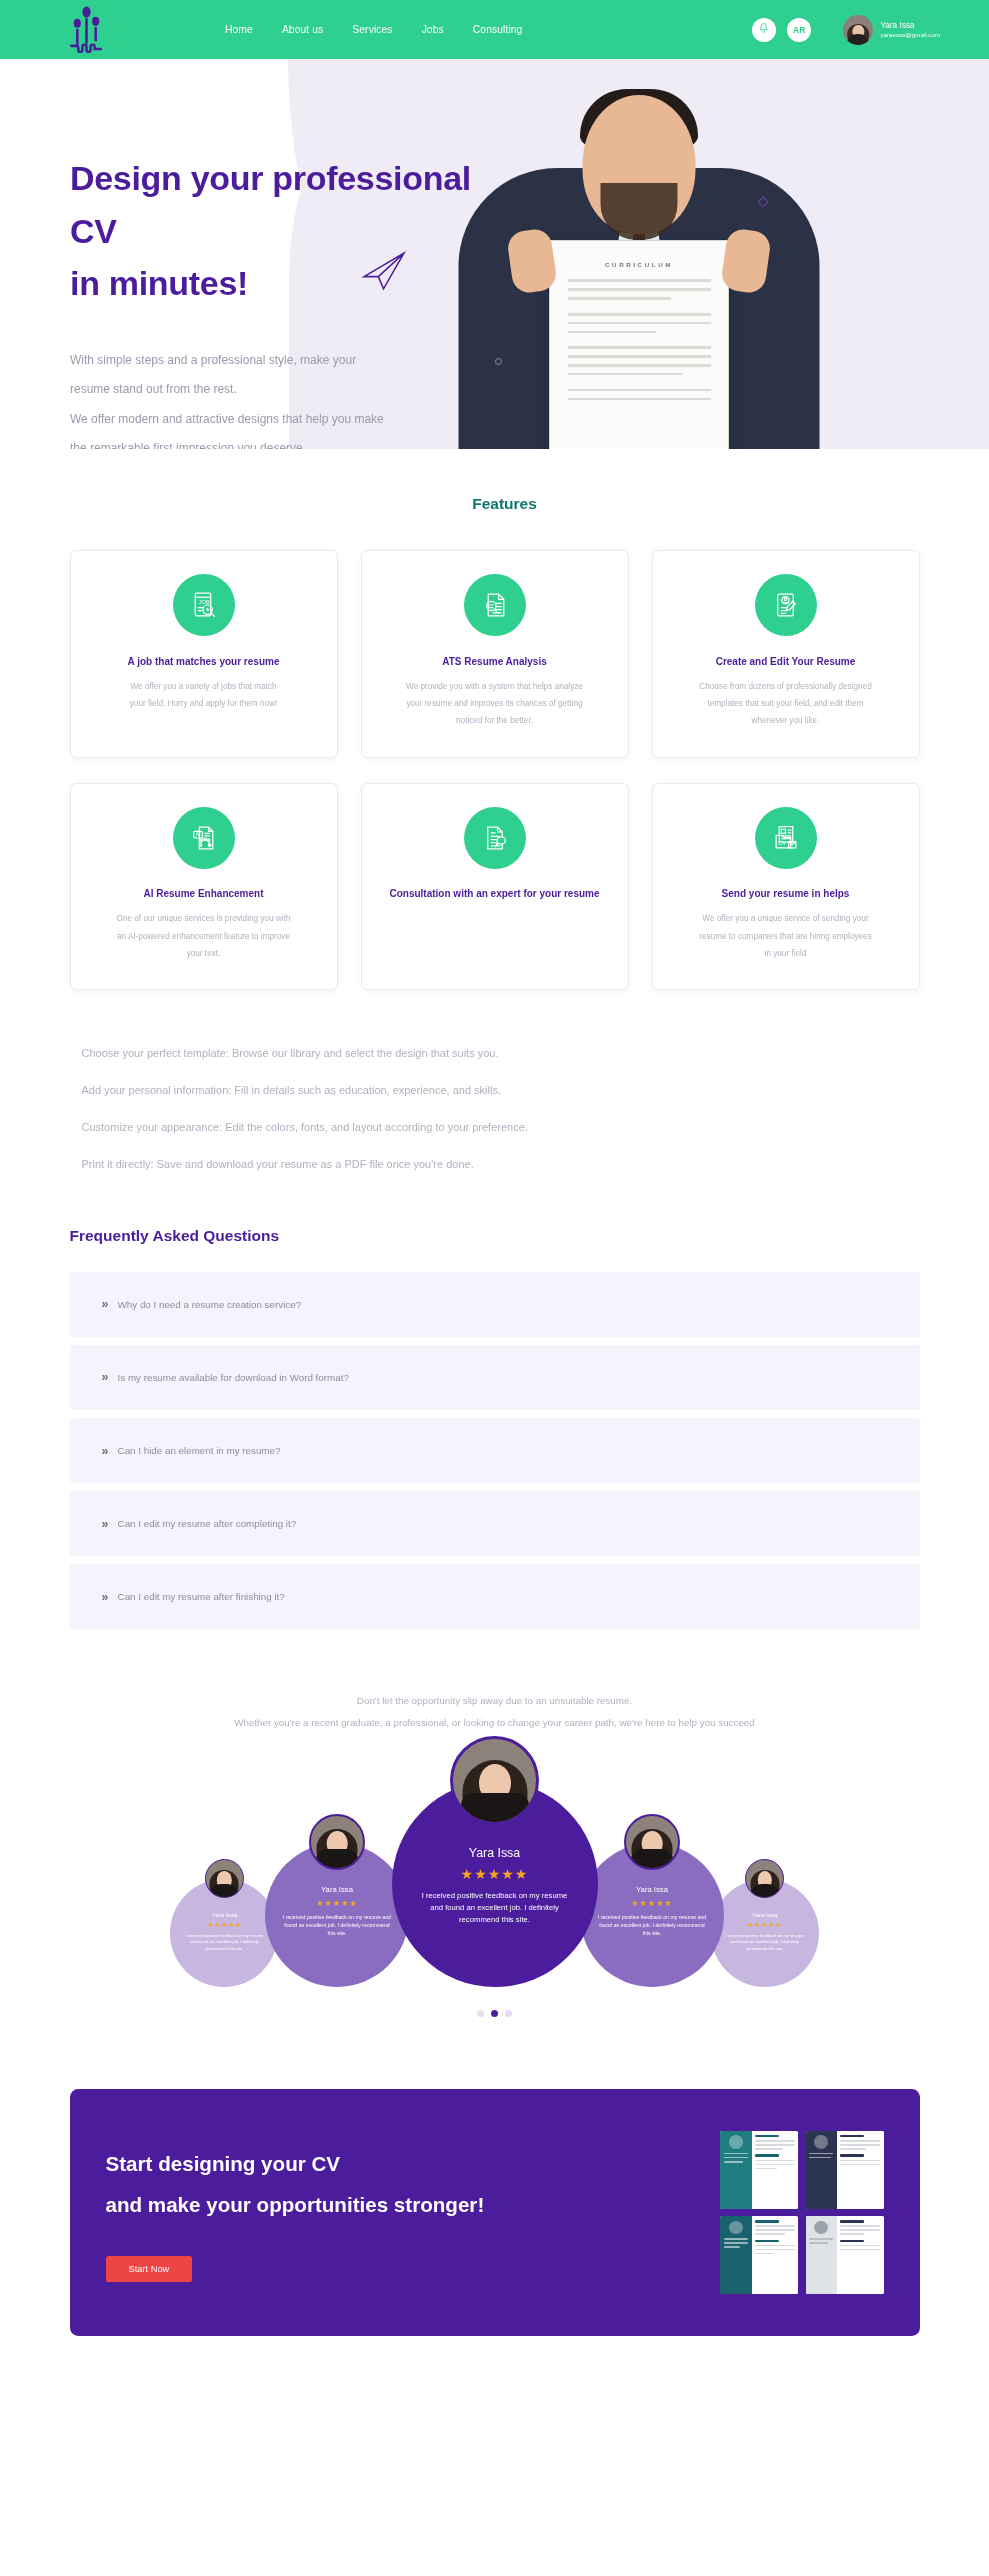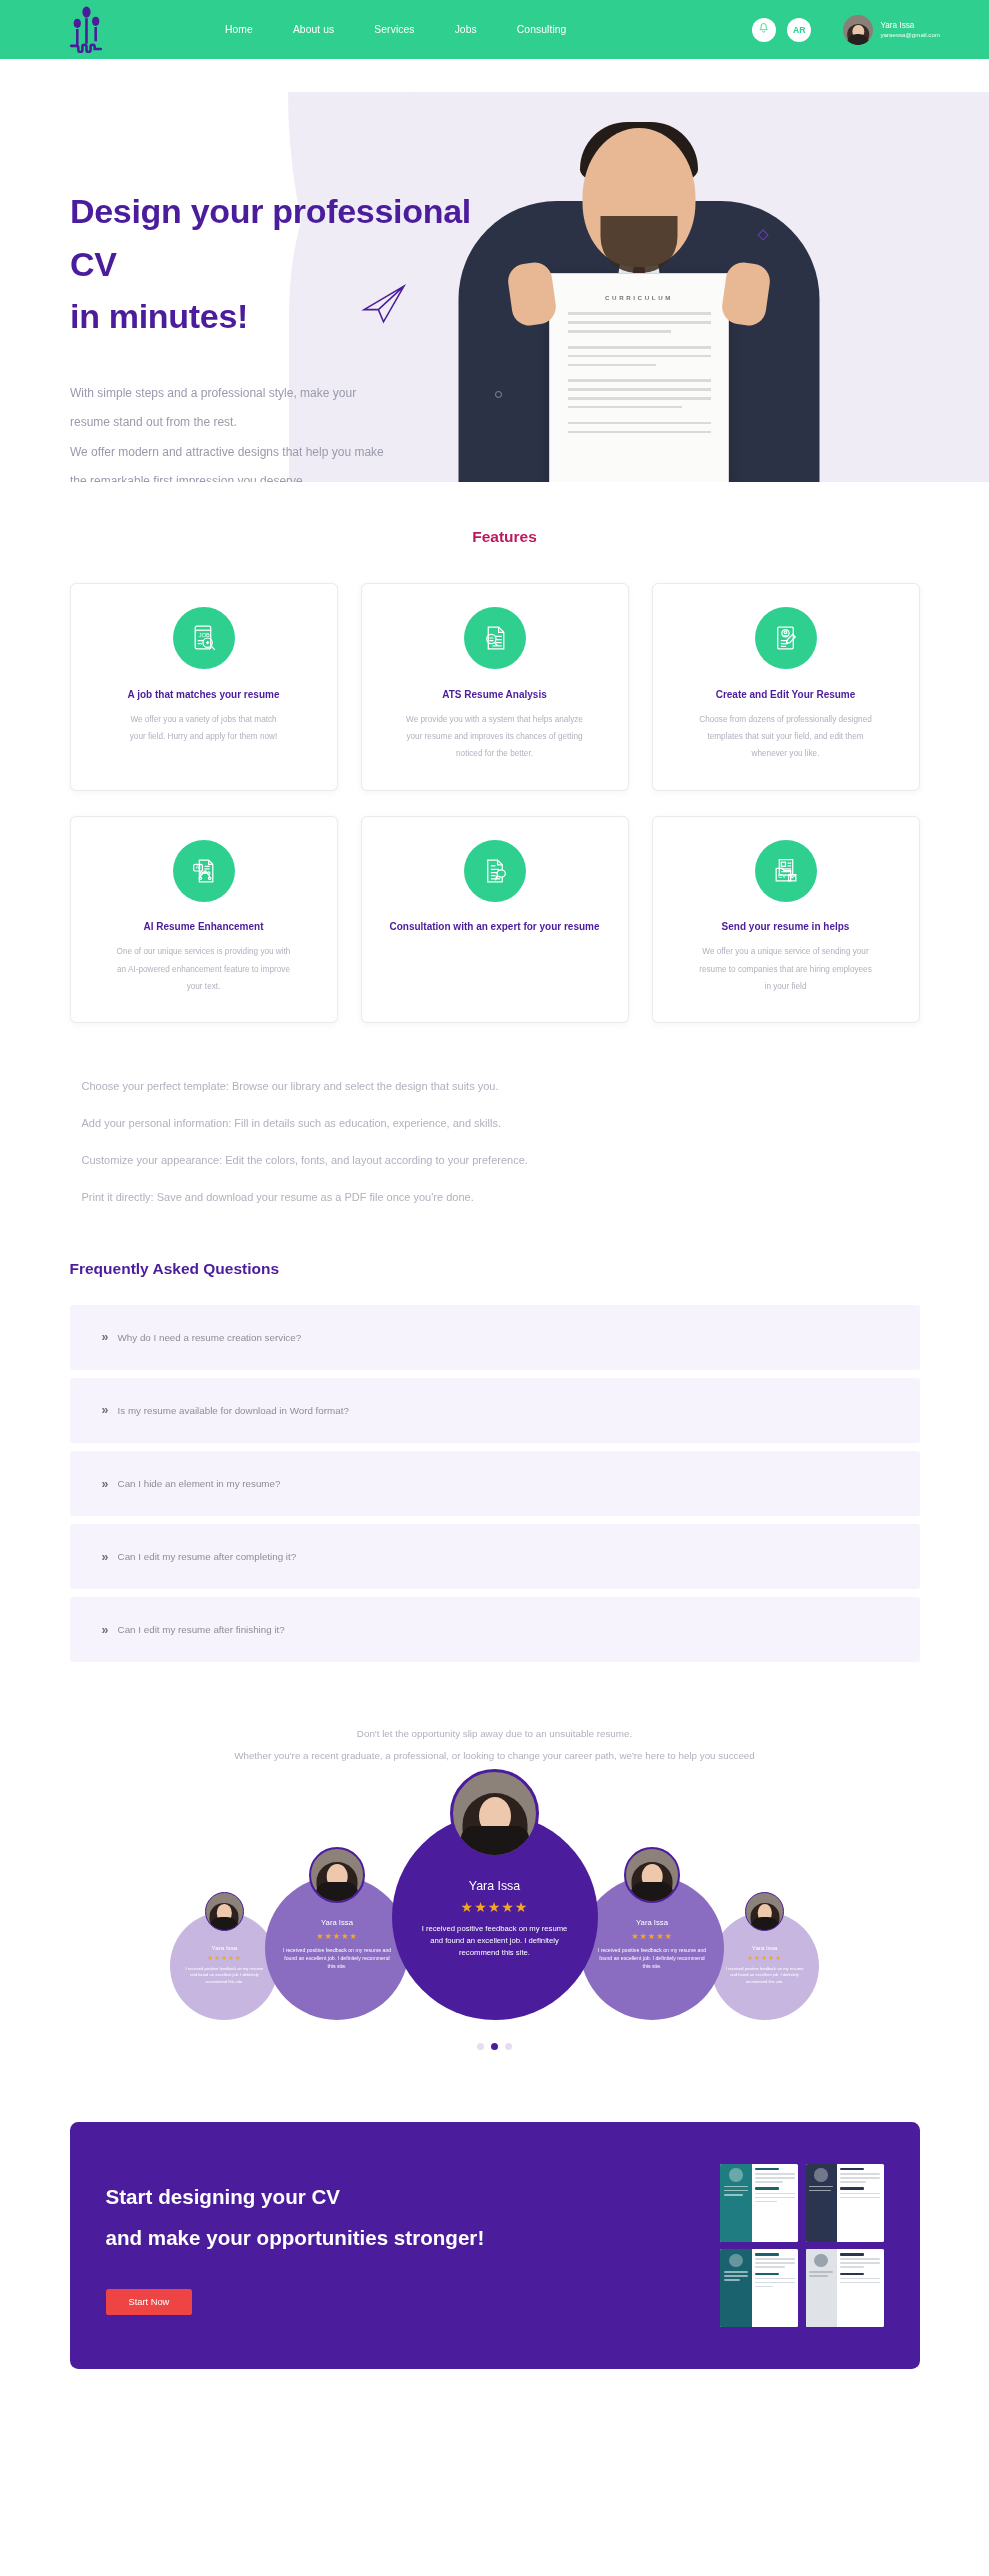--- a/index.html
+++ b/index.html
@@ -14,21 +14,21 @@
   }
   .page { width:989px; position:relative; }
 
   
   .header {
     height:59px; background:#2fcf8f;
     display:flex; align-items:center; padding:0 49px 0 67px;
     position:relative; z-index:50;
   }
   .logo-mark { width:40px; height:47px; flex:0 0 40px; position:relative; }
-  .nav { display:flex; align-items:center; gap:40px; margin-left:118px; }
+  .nav { display:flex; align-items:center; gap:29px; margin-left:118px; }
   .nav a {
     color:#ffffff; text-decoration:none; font-size:10.3px; font-weight:400;
     letter-spacing:0.1px; white-space:nowrap;
   }
   .header-right { margin-left:auto; display:flex; align-items:center; gap:11.3px; }
   .circ-btn {
     width:24px; height:24px; border-radius:50%; background:#ffffff;
     display:flex; align-items:center; justify-content:center;
     color:#2fcf8f; font-size:8.8px; font-weight:700; cursor:pointer;
   }
@@ -47,21 +47,21 @@
   }
   .avatar-hdr .body {
     position:absolute; left:50%; bottom:0; transform:translateX(-50%);
     width:23px; height:10.3px; border-radius:10.3px 10.3px 0 0; background:#24201e; z-index:3;
   }
   .user-meta { line-height:1.35; }
   .user-name { color:#ffffff; font-size:8.2px; font-weight:400; }
   .user-mail { color:#ffffff; font-size:6.2px; opacity:.95; }
 
   
-  .hero { position:relative; height:390px; background:#ffffff; overflow:hidden;margin-top:33px; }
+  .hero { position:relative; height:390px; background:#ffffff; overflow:hidden; }
   .hero-blob {
     position:absolute; right:0; top:0; width:701px; height:526px;
     background:#efecf5;
     border-radius: 0 0 0 62% / 0 0 0 100%;
   }
   .hero-blob2 {
     position:absolute; left:289px; top:0; width:216px; height:526px;
     background:#efecf5;
     border-radius: 62% 0 0 0 / 42% 0 0 0;
   }
@@ -142,21 +142,21 @@
   .deco-plane { left:361px; top:191px; }
   .deco-arrow { left:227px; top:428px; }
   .deco-circ { left:495px; top:299px; width:7.2px; height:7.2px; border:1px solid #8d8aa5; border-radius:50%; }
   .deco-diamond { right:222px; top:139px; width:8.2px; height:8.2px; border:1px solid #6b3fb5; transform:rotate(45deg); }
   .deco-x { right:85px; top:515px; color:#4b1c9c; font-size:15.5px; font-weight:300; }
   .deco-zig { right:82px; top:479px; }
 
   
   .features { padding:46px 0 20.6px; background:#fff; }
   .sec-title-c {
-    text-align:center; color:#be185d; font-size:15.5px; font-weight:700; margin-bottom:37px;padding-left:20px;
+    text-align:center; color:#0f766e; font-size:15.5px; font-weight:700; margin-bottom:37px;padding-left:20px;
   }
   .cards-grid {
     width:850px; margin:0 auto; display:grid;
     grid-template-columns:repeat(3,1fr); gap:25px 23px;
   }
   .card {
     background:#fff; border:0.5px solid #e9e9ef; border-radius:6.2px;
     box-shadow:0 1.5px 7.2px rgba(0,0,0,.045);
     padding:23px 17.5px 27px; text-align:center; min-height:181px;
   }

